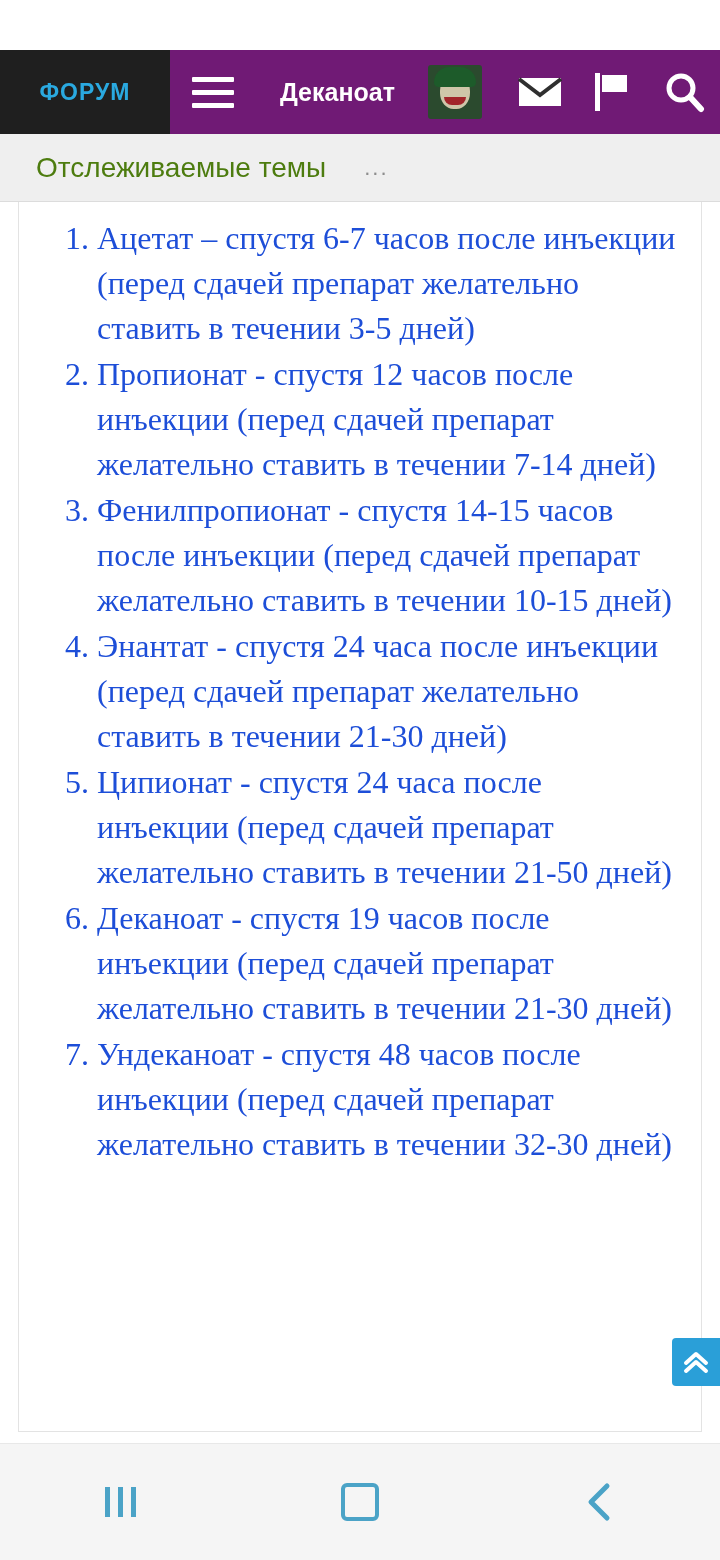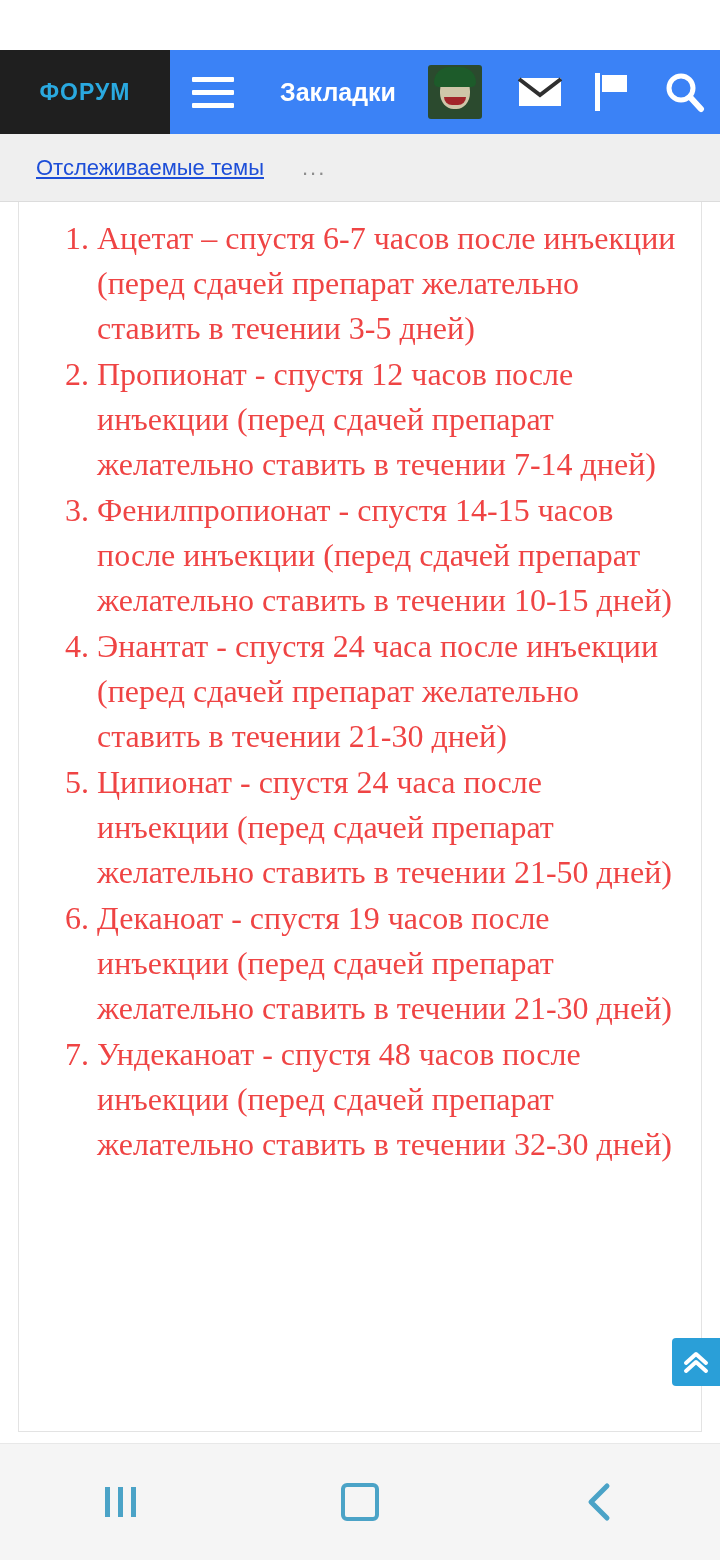--- a/index.html
+++ b/index.html
@@ -17,21 +17,21 @@
 
   
   .top-gap {
     height: 50px;
     background: #ffffff;
   }
 
   
   .navbar {
     height: 84px;
-    background: #3b82f6;
+    background: #701a75;
     display: flex;
     align-items: stretch;
   }
   .nav-forum {
     width: 170px;
     background: #1f1f1f;
     display: flex;
     align-items: center;
     justify-content: center;
     color: #2aa9e0;
@@ -107,25 +107,24 @@
   .subnav {
     height: 68px;
     background: #efefef;
     border-bottom: 1px solid #dcdcdc;
     display: flex;
     align-items: center;
     padding-left: 36px;
     box-sizing: border-box;
   }
   .subnav-item {
-    color: #1d4ed8;
-    font-size: 22px;
+    color: #4d7c0f;
+    font-size: 28px;
     margin-right: 38px;
     white-space: nowrap;
-    text-decoration: underline;
   }
   .subnav-more {
     color: #8d8d8d;
     font-size: 22px;
     letter-spacing: 2px;
   }
 
   
   .content {
     position: absolute;
@@ -151,21 +150,21 @@
   ol.post-list {
     margin: 0;
     padding: 14px 24px 0 78px;
     list-style-position: outside;
     color: #3b3b3b;
   }
   ol.post-list li {
     font-family: "Liberation Serif", serif;
     font-size: 32px;
     line-height: 45px;
-    color: #ef4444;
+    color: #1d4ed8;
     margin-bottom: 1px;
   }
   ol.post-list li::marker {
     font-family: "Liberation Serif", serif;
     font-size: 32px;
   }
 
   
   .scroll-top {
     position: absolute;
@@ -223,21 +222,21 @@
     <span>ФОРУМ</span>
   </div>
 
   <div class="nav-hamburger">
     <span></span>
     <span></span>
     <span></span>
   </div>
 
   <div class="nav-bookmarks">
-    <span>Закладки</span>
+    <span>Деканоат</span>
   </div>
 
   <div class="nav-spacer"></div>
 
   <div class="nav-avatar">
     <div class="face"></div>
     <div class="hair"></div>
     <div class="mouth"></div>
   </div>
 

